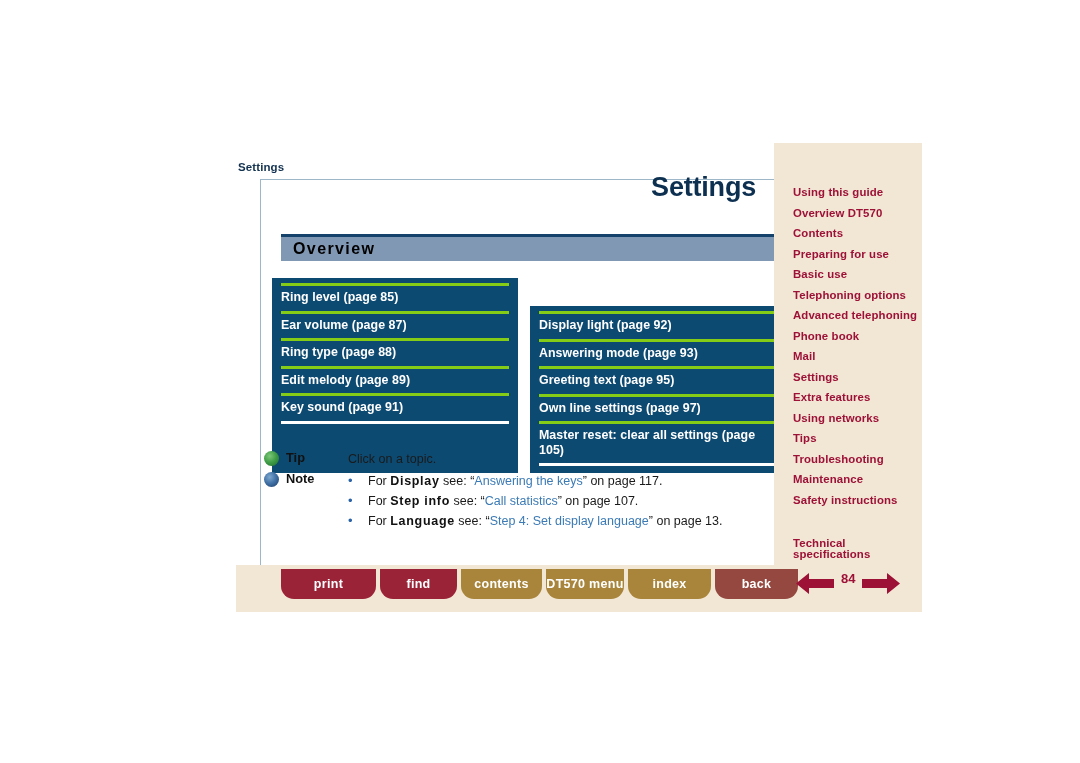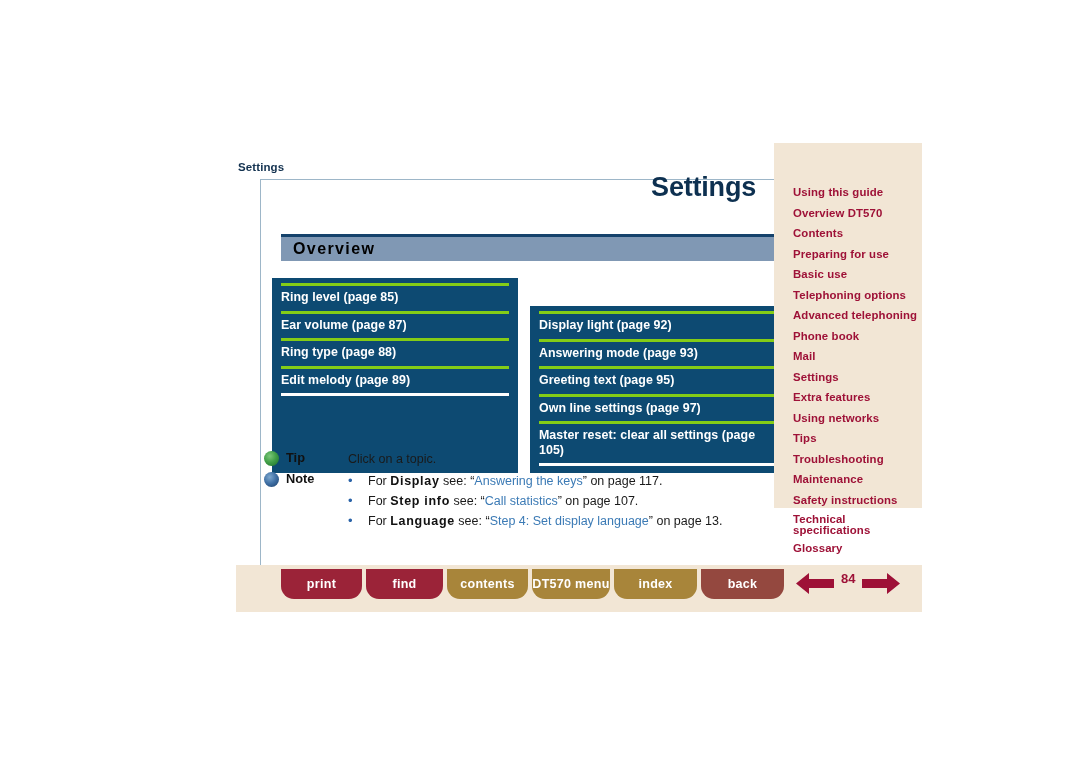--- a/index.html
+++ b/index.html
@@ -178,38 +178,38 @@
     cursor: pointer;
   }
   .plain-note { line-height: 19px; }
 
   
   .sidebar {
     position: absolute;
     left: 774px;
     top: 143px;
     width: 148px;
-    height: 365px;
+    height: 469px;
     background: #f2e6d5;
   }
   .sidebar-list {
     position: absolute;
     left: 19px;
     top: 39px;
     width: 128px;
   }
   .sidebar-item {
     color: #9e1137;
     font-size: 11.4px;
     font-weight: bold;
     line-height: 20.5px;
     cursor: pointer;
     letter-spacing: 0.1px;
   }
-  .sidebar-item.two-line { line-height: 10.5px; padding: 4px 8px 3px 0; }
+  .sidebar-item.two-line { line-height: 10.5px; padding: 4px 8px 3px 0; margin-top: 24px; }
   .sidebar-item.two-line span { display: block; }
 
   
   .footer {
     position: absolute;
     left: 236px;
     top: 565px;
     width: 686px;
     height: 47px;
     background: #f2e6d5;
@@ -227,21 +227,21 @@
     border-bottom-right-radius: 13px;
     color: #ffffff;
     font-size: 12.5px;
     font-weight: bold;
     display: flex;
     align-items: center;
     justify-content: center;
     cursor: pointer;
     letter-spacing: 0.3px;
   }
-  .navbtn.w-print   { width: 81px; background: #9b2338; }
+  .navbtn.w-print   { width: 95px; background: #9b2338; }
   .navbtn.w-find    { width: 77px; background: #9b2338; }
   .navbtn.w-contents{ width: 81px; background: #a8853a; }
   .navbtn.w-menu    { width: 78px; background: #a8853a; }
   .navbtn.w-index   { width: 83px; background: #a8853a; }
   .navbtn.w-back    { width: 83px; background: #94483f; }
 
   
   .pager {
     position: absolute;
     left: 560px;
@@ -276,20 +276,21 @@
   <div class="section-bar">
     <span class="section-bar-label">Overview</span>
   </div>
 
   <div class="topics">
     <div class="topic-col left">
       <div class="topic-item">Ring level (page 85)</div>
       <div class="topic-item">Ear volume (page 87)</div>
       <div class="topic-item">Ring type (page 88)</div>
       <div class="topic-item">Edit melody (page 89)</div>
+      <div class="topic-item">Key sound (page 91)</div>
       <div class="closing-rule"></div>
       <div class="spacer-tail"></div>
     </div>
     <div class="topic-col right">
       <div class="topic-item">Display light (page 92)</div>
       <div class="topic-item">Answering mode (page 93)</div>
       <div class="topic-item">Greeting text (page 95)</div>
       <div class="topic-item">Own line settings (page 97)</div>
       <div class="topic-item">Master reset: clear all settings (page 105)</div>
       <div class="closing-rule"></div>

